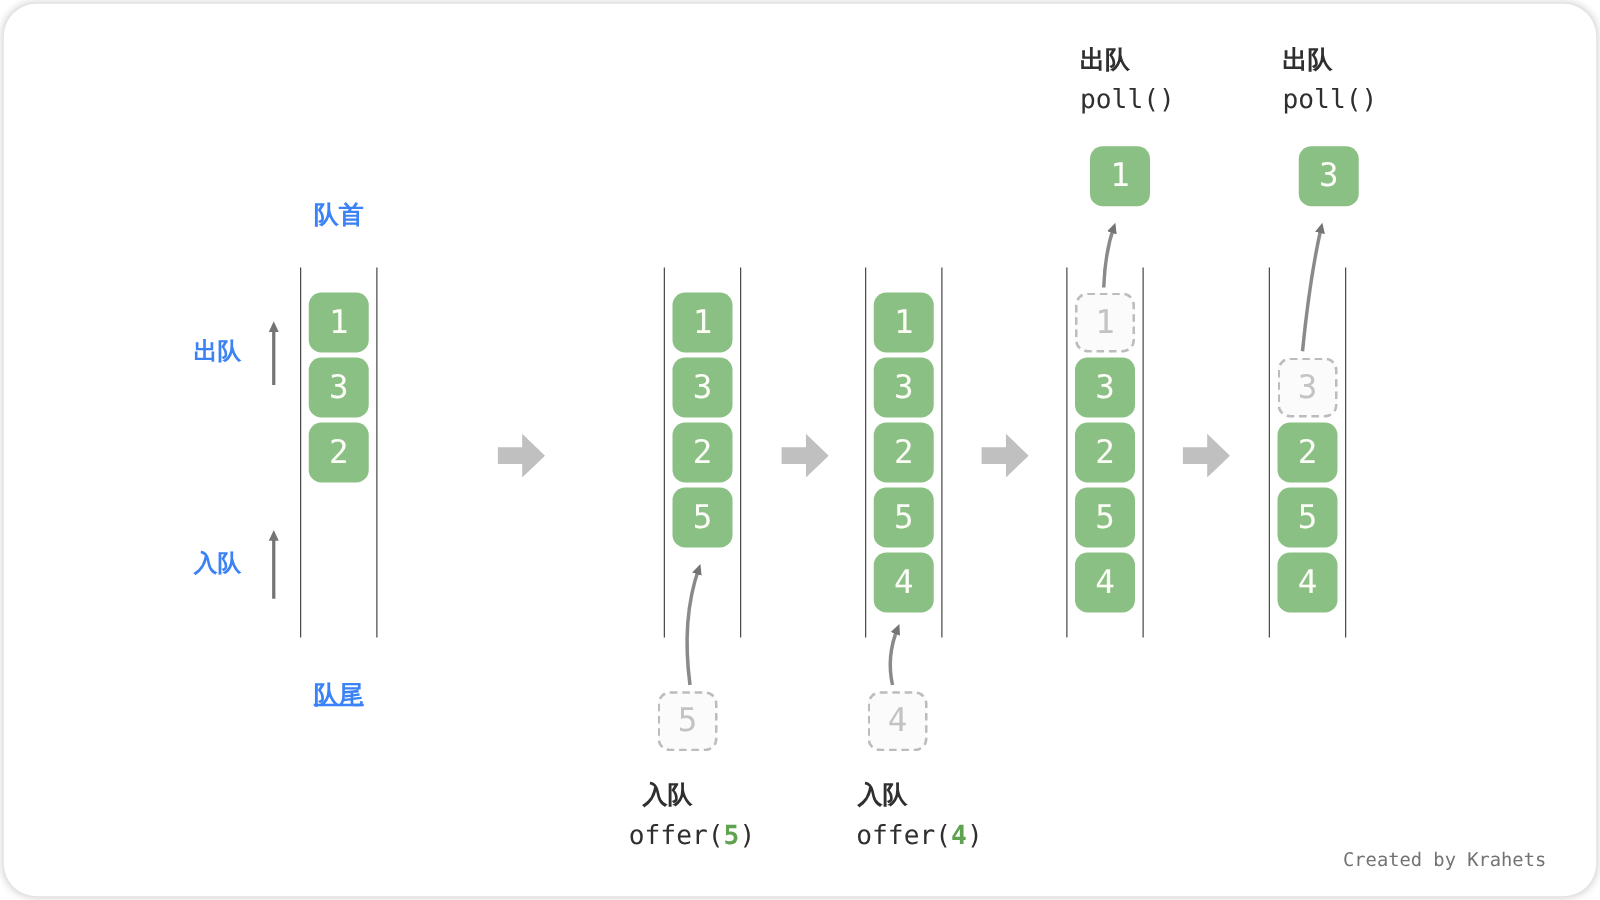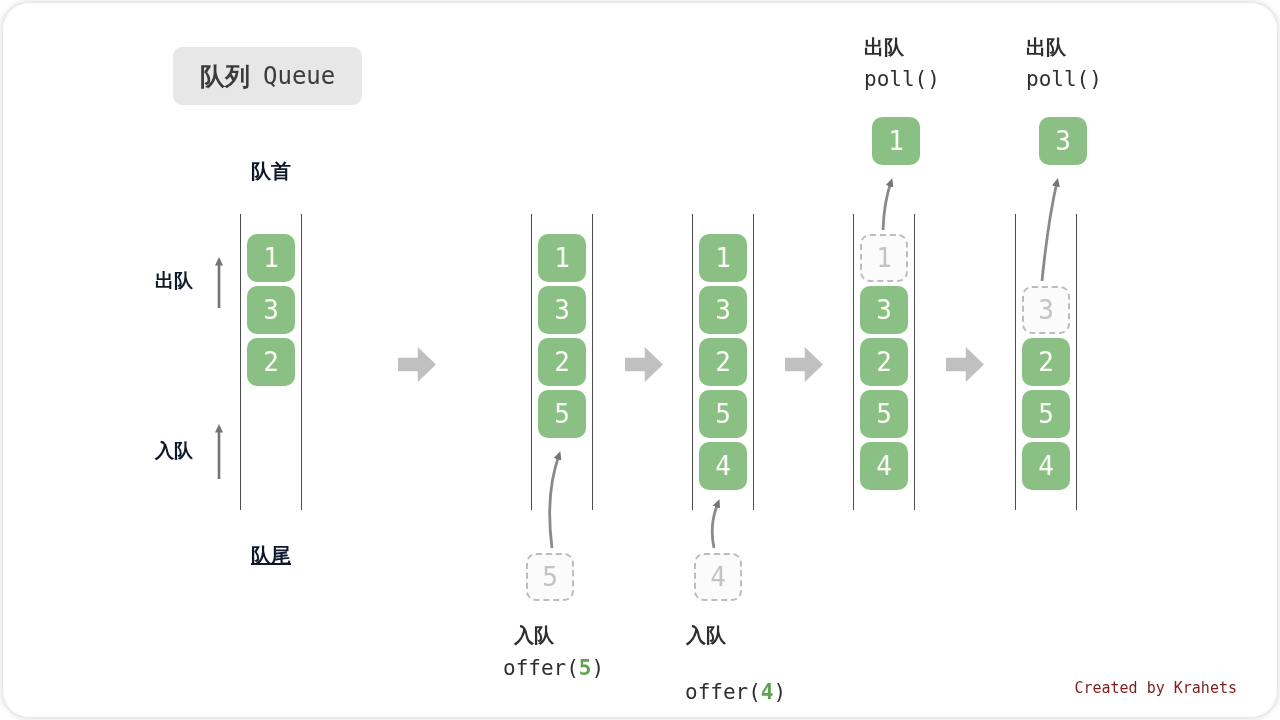--- a/index.html
+++ b/index.html
@@ -28,49 +28,45 @@
     position:absolute;width:48px;height:48px;border-radius:10px;
     background:var(--green,#8BC084);color:#fdfdf8;
     font-family:"DejaVu Sans Mono","Liberation Mono",monospace;font-size:26px;
     display:flex;align-items:center;justify-content:center;box-sizing:border-box;
   }
   .box.ghost{
     background:#fbfbfb;border:2px dashed #bcbcbc;color:#c3c3c3;
   }
 
   
-  .lbl{position:absolute;font-weight:bold;font-size:20px;color:#0f172a;}
+  .lbl{position:absolute;font-weight:bold;font-size:20px;color:#3b82f6;}
   .lbl.center62{width:62px;text-align:center;}
   .op-name{position:absolute;font-size:20px;font-weight:600;color:#2f2f2f;}
   .op-code{position:absolute;font-family:"DejaVu Sans Mono","Liberation Mono",monospace;font-size:21px;color:#2f2f2f;white-space:nowrap;}
   .op-code .arg{color:var(--arg,#5FA350);font-weight:bold;}
 
   
   .block-arrow{
     position:absolute;top:344px;width:38px;height:35px;background:var(--block,#c0c0c0);
     clip-path:polygon(0 31%,52% 31%,52% 0,100% 50%,52% 100%,52% 69%,0 69%);
   }
 
   .arrows-overlay{position:absolute;left:0;top:0;pointer-events:none;}
 
   .watermark{
     position:absolute;right:40px;top:676px;
-    font-family:"DejaVu Sans Mono","Liberation Mono",monospace;font-size:15px;color:#7f1d1d;
+    font-family:"DejaVu Sans Mono","Liberation Mono",monospace;font-size:15px;color:#737373;
   }
 </style>
 </head>
 <body>
 
 <div class="card">
 <div class="stage">
 
-  <div class="title-badge">
-    <span class="zh">队列</span>
-    <span class="en">Queue</span>
-  </div>
 
   <div class="lbl center62" style="left:237px;top:155px;">队首</div>
   <div class="lbl center62" style="left:237px;top:539px;text-decoration:underline;">队尾</div>
   <div class="lbl" style="left:152px;top:265px;font-size:19px;">出队</div>
   <div class="lbl" style="left:152px;top:435px;font-size:19px;">入队</div>
 
   <div class="channel" style="left:237px;"></div>
   <div class="channel" style="left:528px;"></div>
   <div class="channel" style="left:689px;"></div>
   <div class="channel" style="left:850px;"></div>
@@ -114,21 +110,21 @@
   <div class="block-arrow" style="left:943px;"></div>
 
   <div class="op-name" style="left:861px;top:31px;">出队</div>
   <div class="op-code" style="left:861px;top:64px;">poll()</div>
   <div class="op-name" style="left:1023px;top:31px;">出队</div>
   <div class="op-code" style="left:1023px;top:64px;">poll()</div>
 
   <div class="op-name" style="left:511px;top:619px;">入队</div>
   <div class="op-code" style="left:500px;top:653px;"><span>offer(</span><span class="arg">5</span><span>)</span></div>
   <div class="op-name" style="left:683px;top:619px;">入队</div>
-  <div class="op-code" style="left:682px;top:677px;"><span>offer(</span><span class="arg">4</span><span>)</span></div>
+  <div class="op-code" style="left:682px;top:653px;"><span>offer(</span><span class="arg">4</span><span>)</span></div>
 
   <svg class="arrows-overlay" width="1280" height="720" viewBox="0 0 1280 720">
     <defs>
       <marker id="ah" markerWidth="9" markerHeight="9" refX="4.5" refY="4.5" orient="auto" markerUnits="userSpaceOnUse">
         <path d="M0,0.5 L8.5,4.5 L0,8.5 z" fill="#747474"></path>
       </marker>
     </defs>
 
     <path d="M216,305 L216,258" stroke="#747474" stroke-width="2.6" fill="none" marker-end="url(#ah)"></path>
     <path d="M216,476 L216,425" stroke="#747474" stroke-width="2.6" fill="none" marker-end="url(#ah)"></path>

